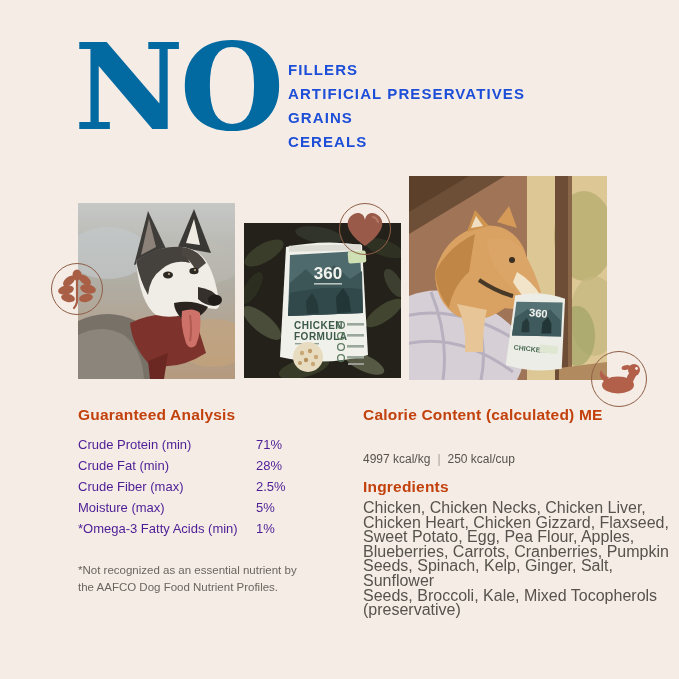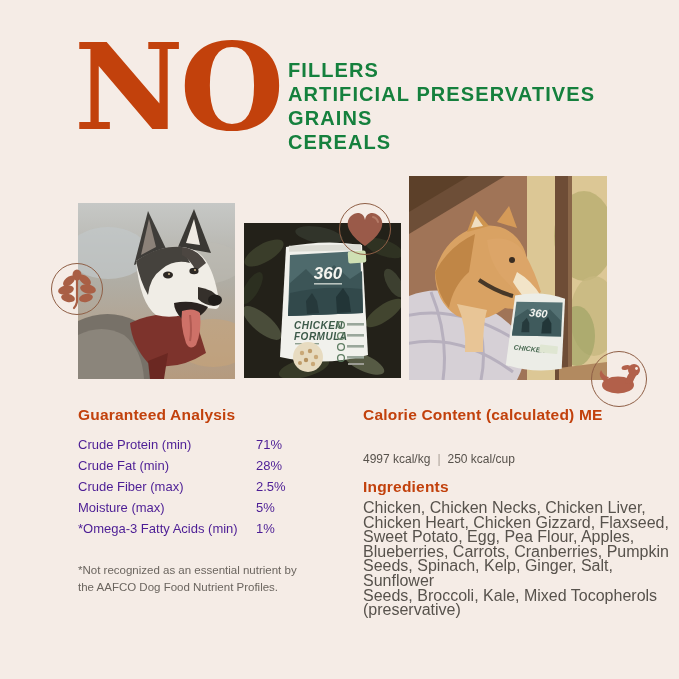--- a/index.html
+++ b/index.html
@@ -4,30 +4,30 @@
 <style>
   html,body{margin:0;padding:0;}
   body{font-family:"Liberation Sans", sans-serif;}
   #canvas{position:relative;width:679px;height:679px;background:#f5ece6;overflow:hidden;}
 
   
   .no-word{
     position:absolute;left:74px;top:24px;
     font-family:"DejaVu Serif", serif;font-weight:700;
     font-size:120px;line-height:1.05;letter-spacing:-4px;
-    color:#c2410c;
+    color:#0369a1;
   }
   .no-list{position:absolute;left:288px;top:58px;}
   .no-list .item{
-    font-size:20px;font-weight:700;letter-spacing:1.1px;
-    line-height:24px;color:#15803d;
+    font-size:15px;font-weight:700;letter-spacing:1.1px;
+    line-height:24px;color:#1d4ed8;
   }
 
   
-  .photo{position:absolute;overflow:hidden;background:#737373;z-index:1;font-style:italic;}
+  .photo{position:absolute;overflow:hidden;background:#737373;z-index:1;}
   .photo svg{display:block;}
   #photo-husky{left:78px;top:203px;width:157px;height:176px;}
   #photo-product{left:244px;top:223px;width:157px;height:155px;}
   #photo-shiba{left:409px;top:176px;width:198px;height:204px;}
 
   
   .badge{
     position:absolute;border-radius:50%;
     border:1.5px solid #8f5f46;z-index:2;
     display:flex;align-items:center;justify-content:center;

